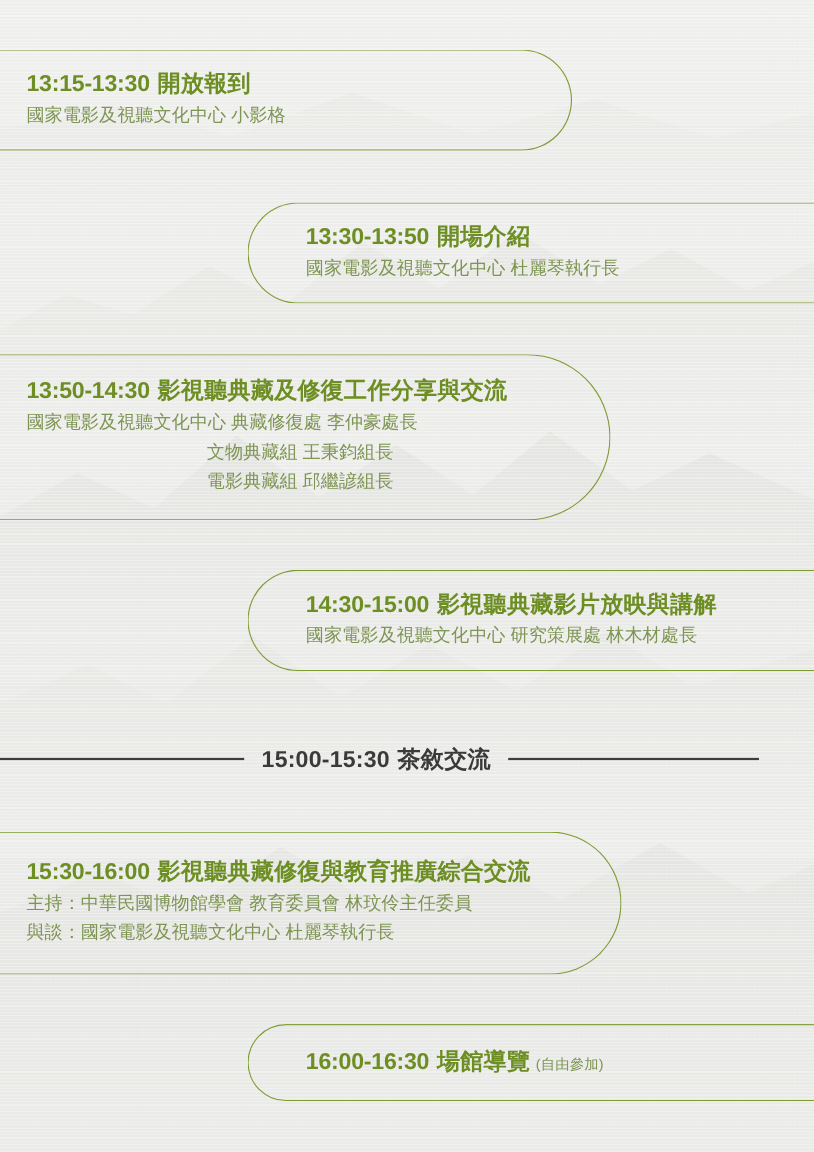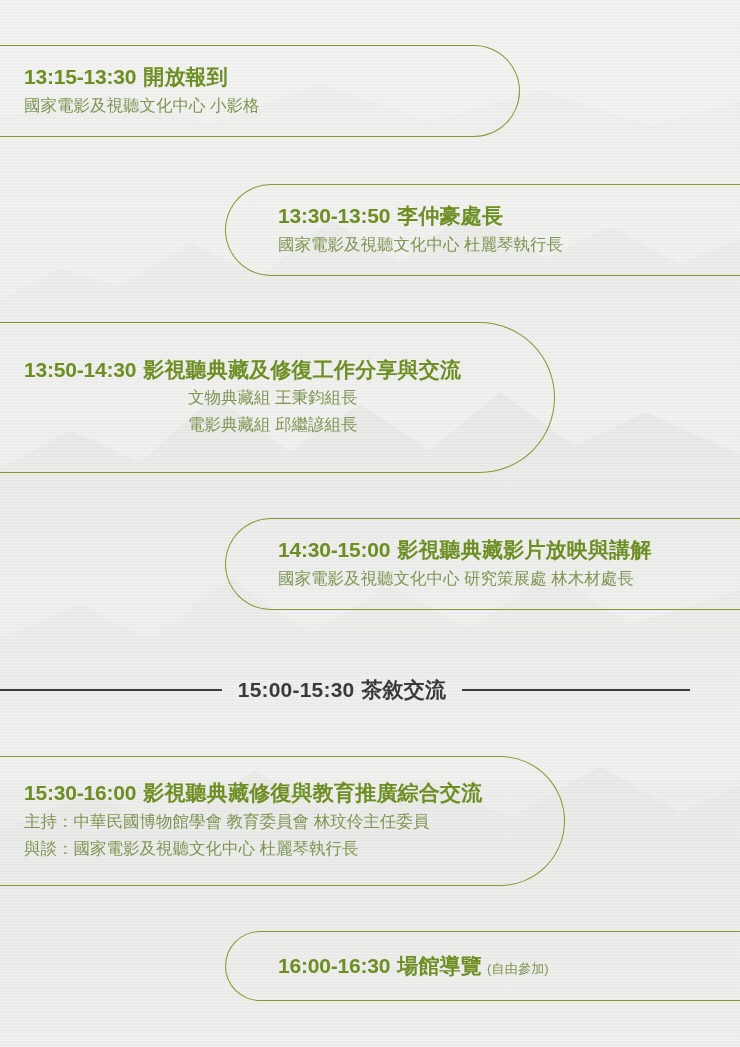--- a/index.html
+++ b/index.html
@@ -171,31 +171,32 @@
       <div class="headline">
         <span class="time">13:15-13:30</span><span class="title">開放報到</span>
       </div>
       <div class="detail">國家電影及視聽文化中心 小影格</div>
     </div>
   </div>
 
   <div class="row right-bleed" style="top:184px; height:92px; width:575px;">
     <div class="row-inner">
       <div class="headline">
-        <span class="time">13:30-13:50</span><span class="title">李仲豪處長</span>
+        <span class="time">13:30-13:50</span><span class="title">開場介紹</span>
       </div>
       <div class="detail">國家電影及視聽文化中心 杜麗琴執行長</div>
     </div>
   </div>
 
   <div class="row left-bleed" style="top:322px; height:151px; width:615px;">
     <div class="row-inner">
       <div class="headline">
         <span class="time">13:50-14:30</span><span class="title">影視聽典藏及修復工作分享與交流</span>
       </div>
+      <div class="detail">國家電影及視聽文化中心 典藏修復處 李仲豪處長</div>
       <div class="detail sub indented">文物典藏組 王秉鈞組長</div>
       <div class="detail sub indented">電影典藏組 邱繼諺組長</div>
     </div>
   </div>
 
   <div class="row right-bleed" style="top:518px; height:92px; width:575px;">
     <div class="row-inner">
       <div class="headline">
         <span class="time">14:30-15:00</span><span class="title">影視聽典藏影片放映與講解</span>
       </div>

